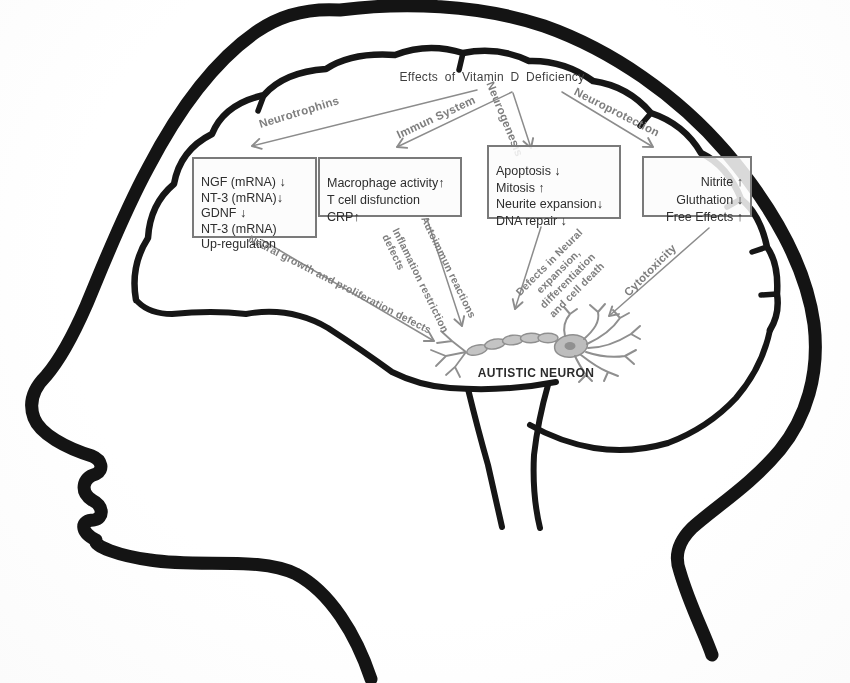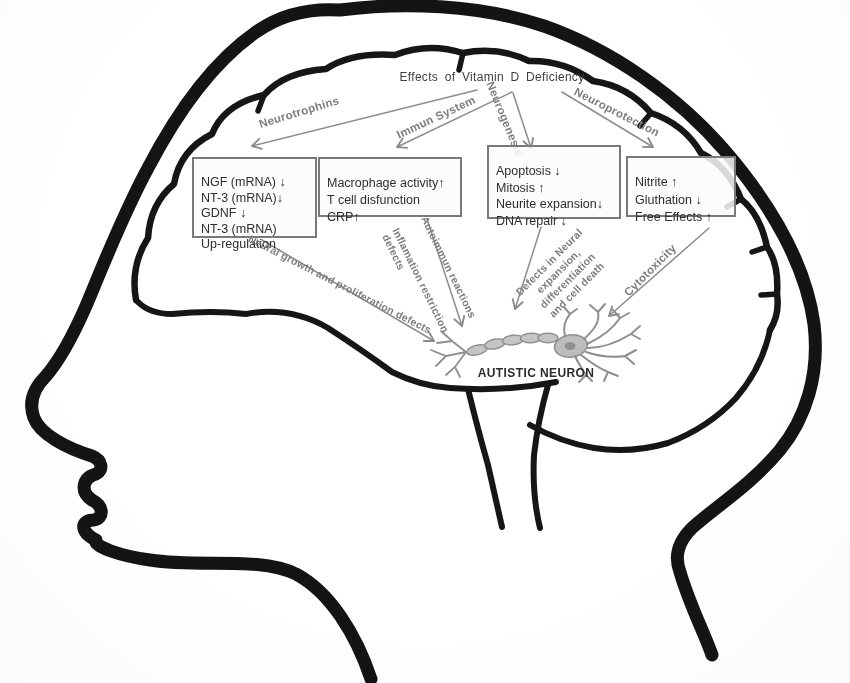--- a/index.html
+++ b/index.html
@@ -21,21 +21,21 @@
   .pathway{font-size:11.5px;letter-spacing:.3px;}
   .effect{font-size:10.5px;letter-spacing:.2px;}
   .box{
     position:absolute;z-index:2;border:2px solid #7a7a7a;background:rgba(252,252,252,.85);
     color:#2e2e2e;font-size:12.5px;line-height:15.5px;padding:16px 7px;
     box-sizing:border-box;
   }
   .box .box-line{white-space:nowrap;}
   #box-immune{line-height:17px;}
   #box-neurogenesis{line-height:16.5px;}
-  #box-neuroprotection{line-height:17.5px;}
+  #box-neuroprotection{line-height:17.5px;text-align:right;margin-left:16px;}
   #defects-block{
     text-align:center;line-height:13px;
   }
   #neuron-caption{
     left:517px;top:373px;transform:translate(-50%,-50%);
     font-size:12px;font-weight:bold;color:#2c2c2c;letter-spacing:.4px;padding-left:38px;
   }
 </style>
 </head>
 <body>

